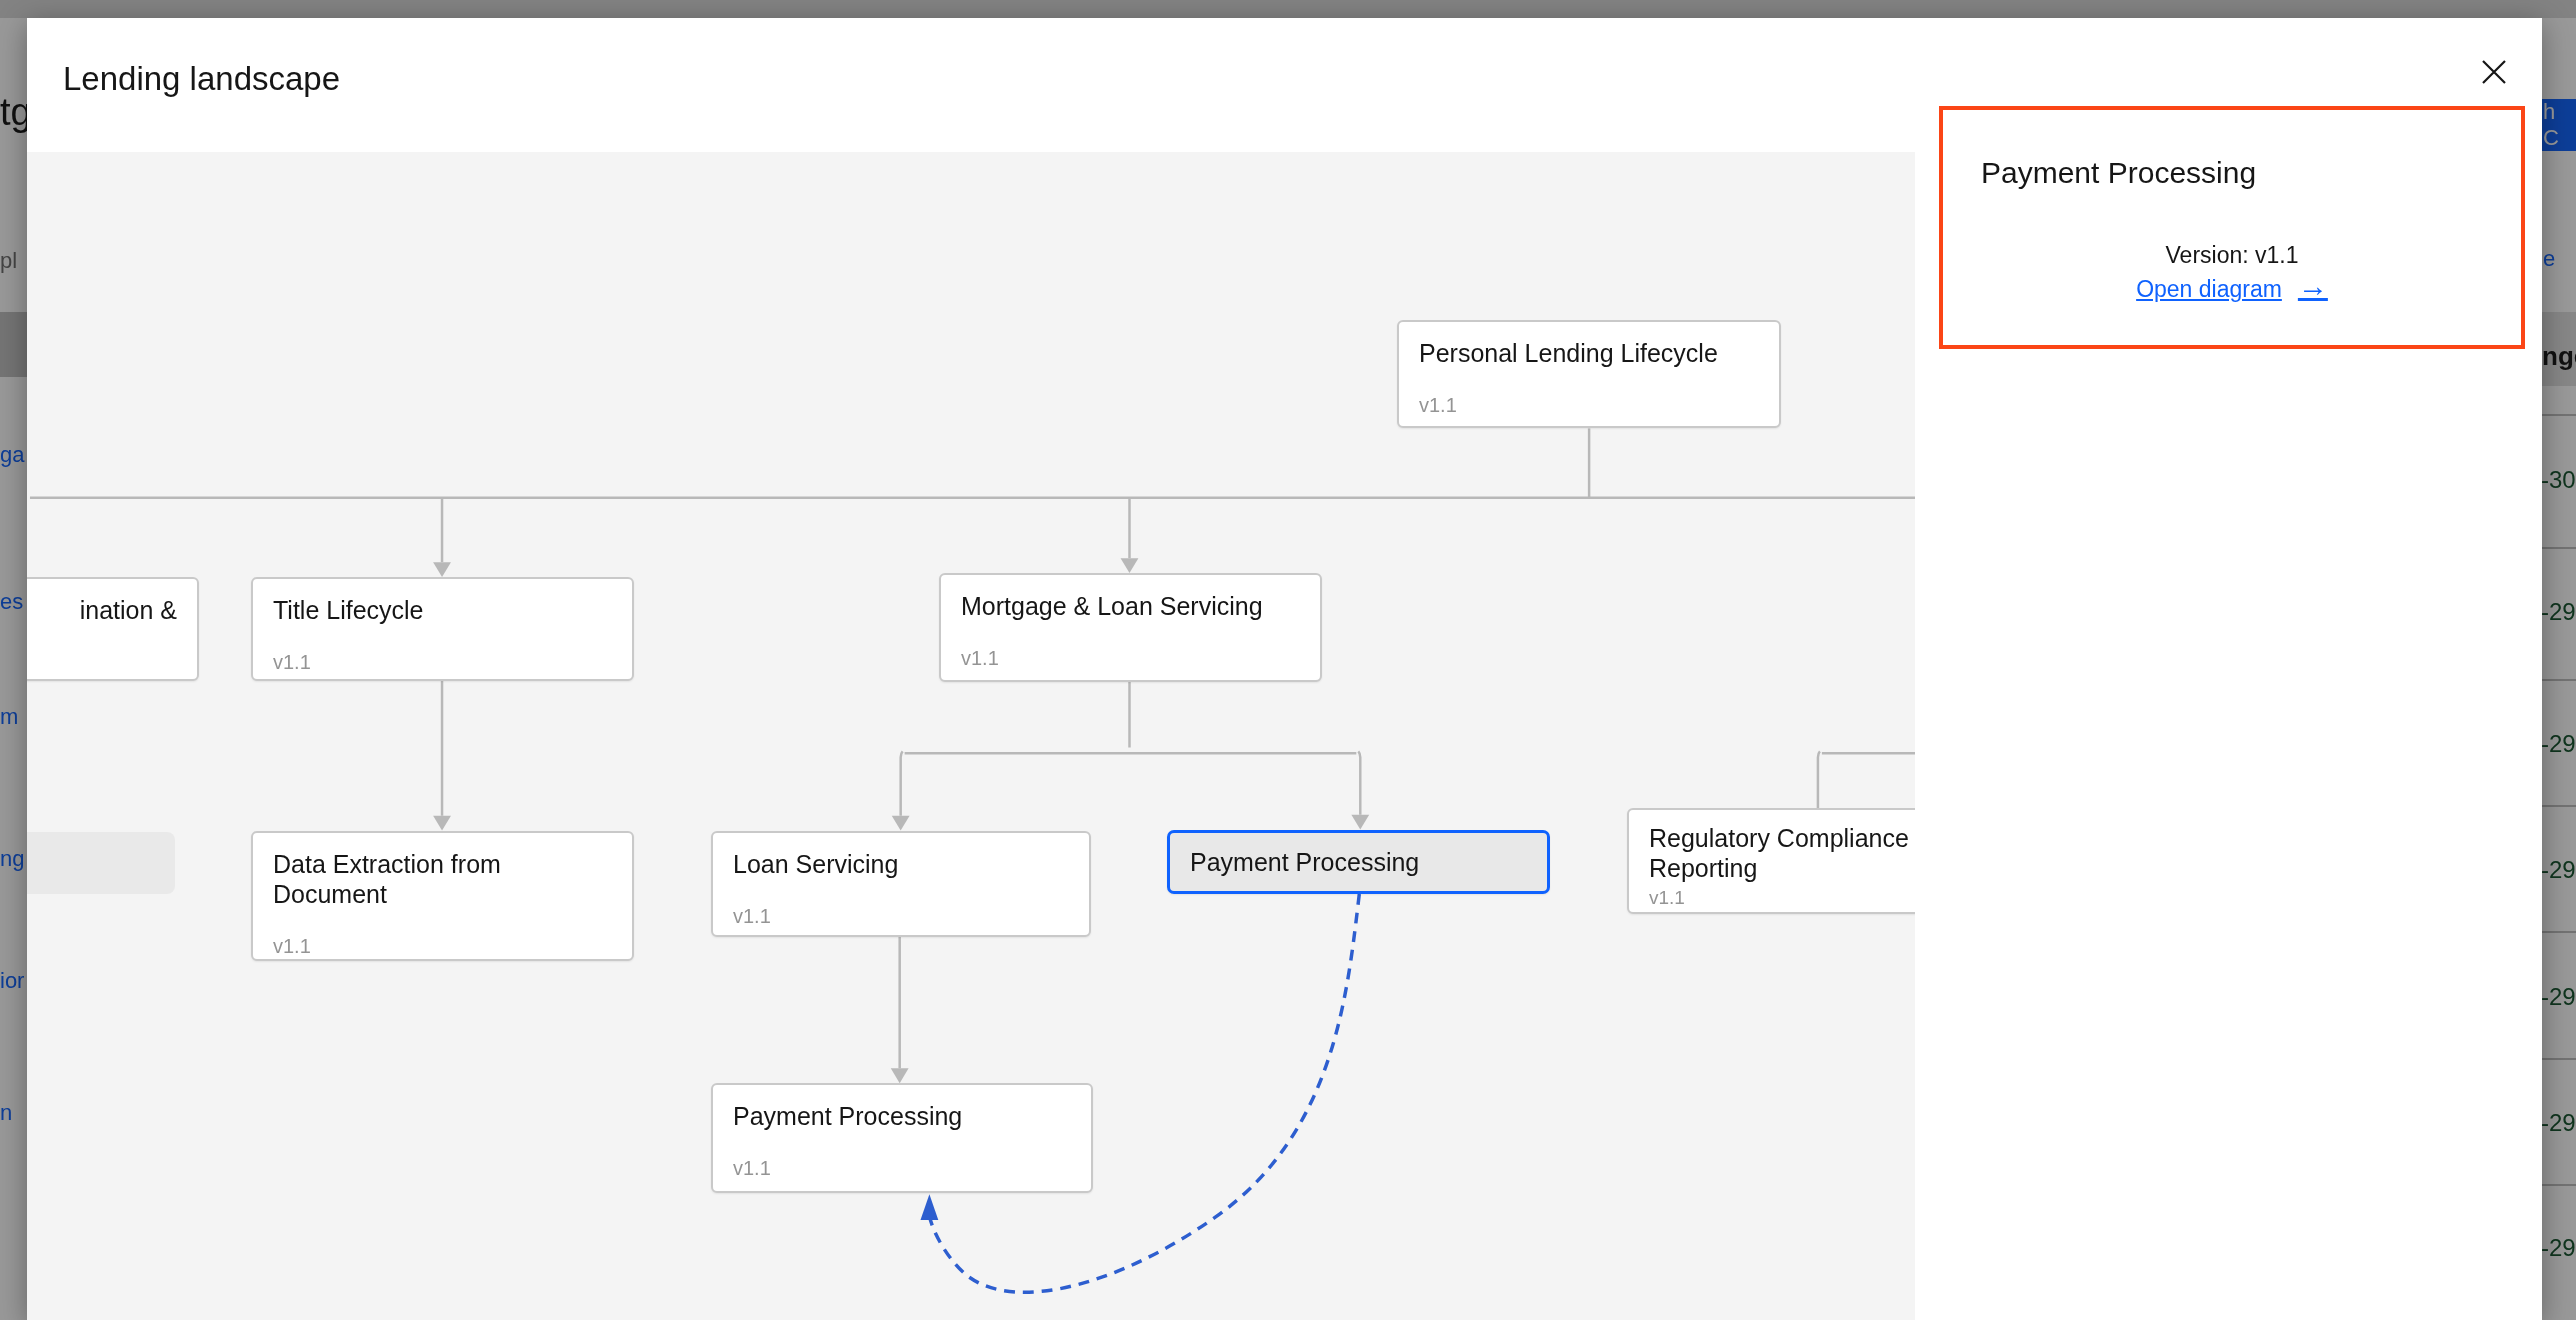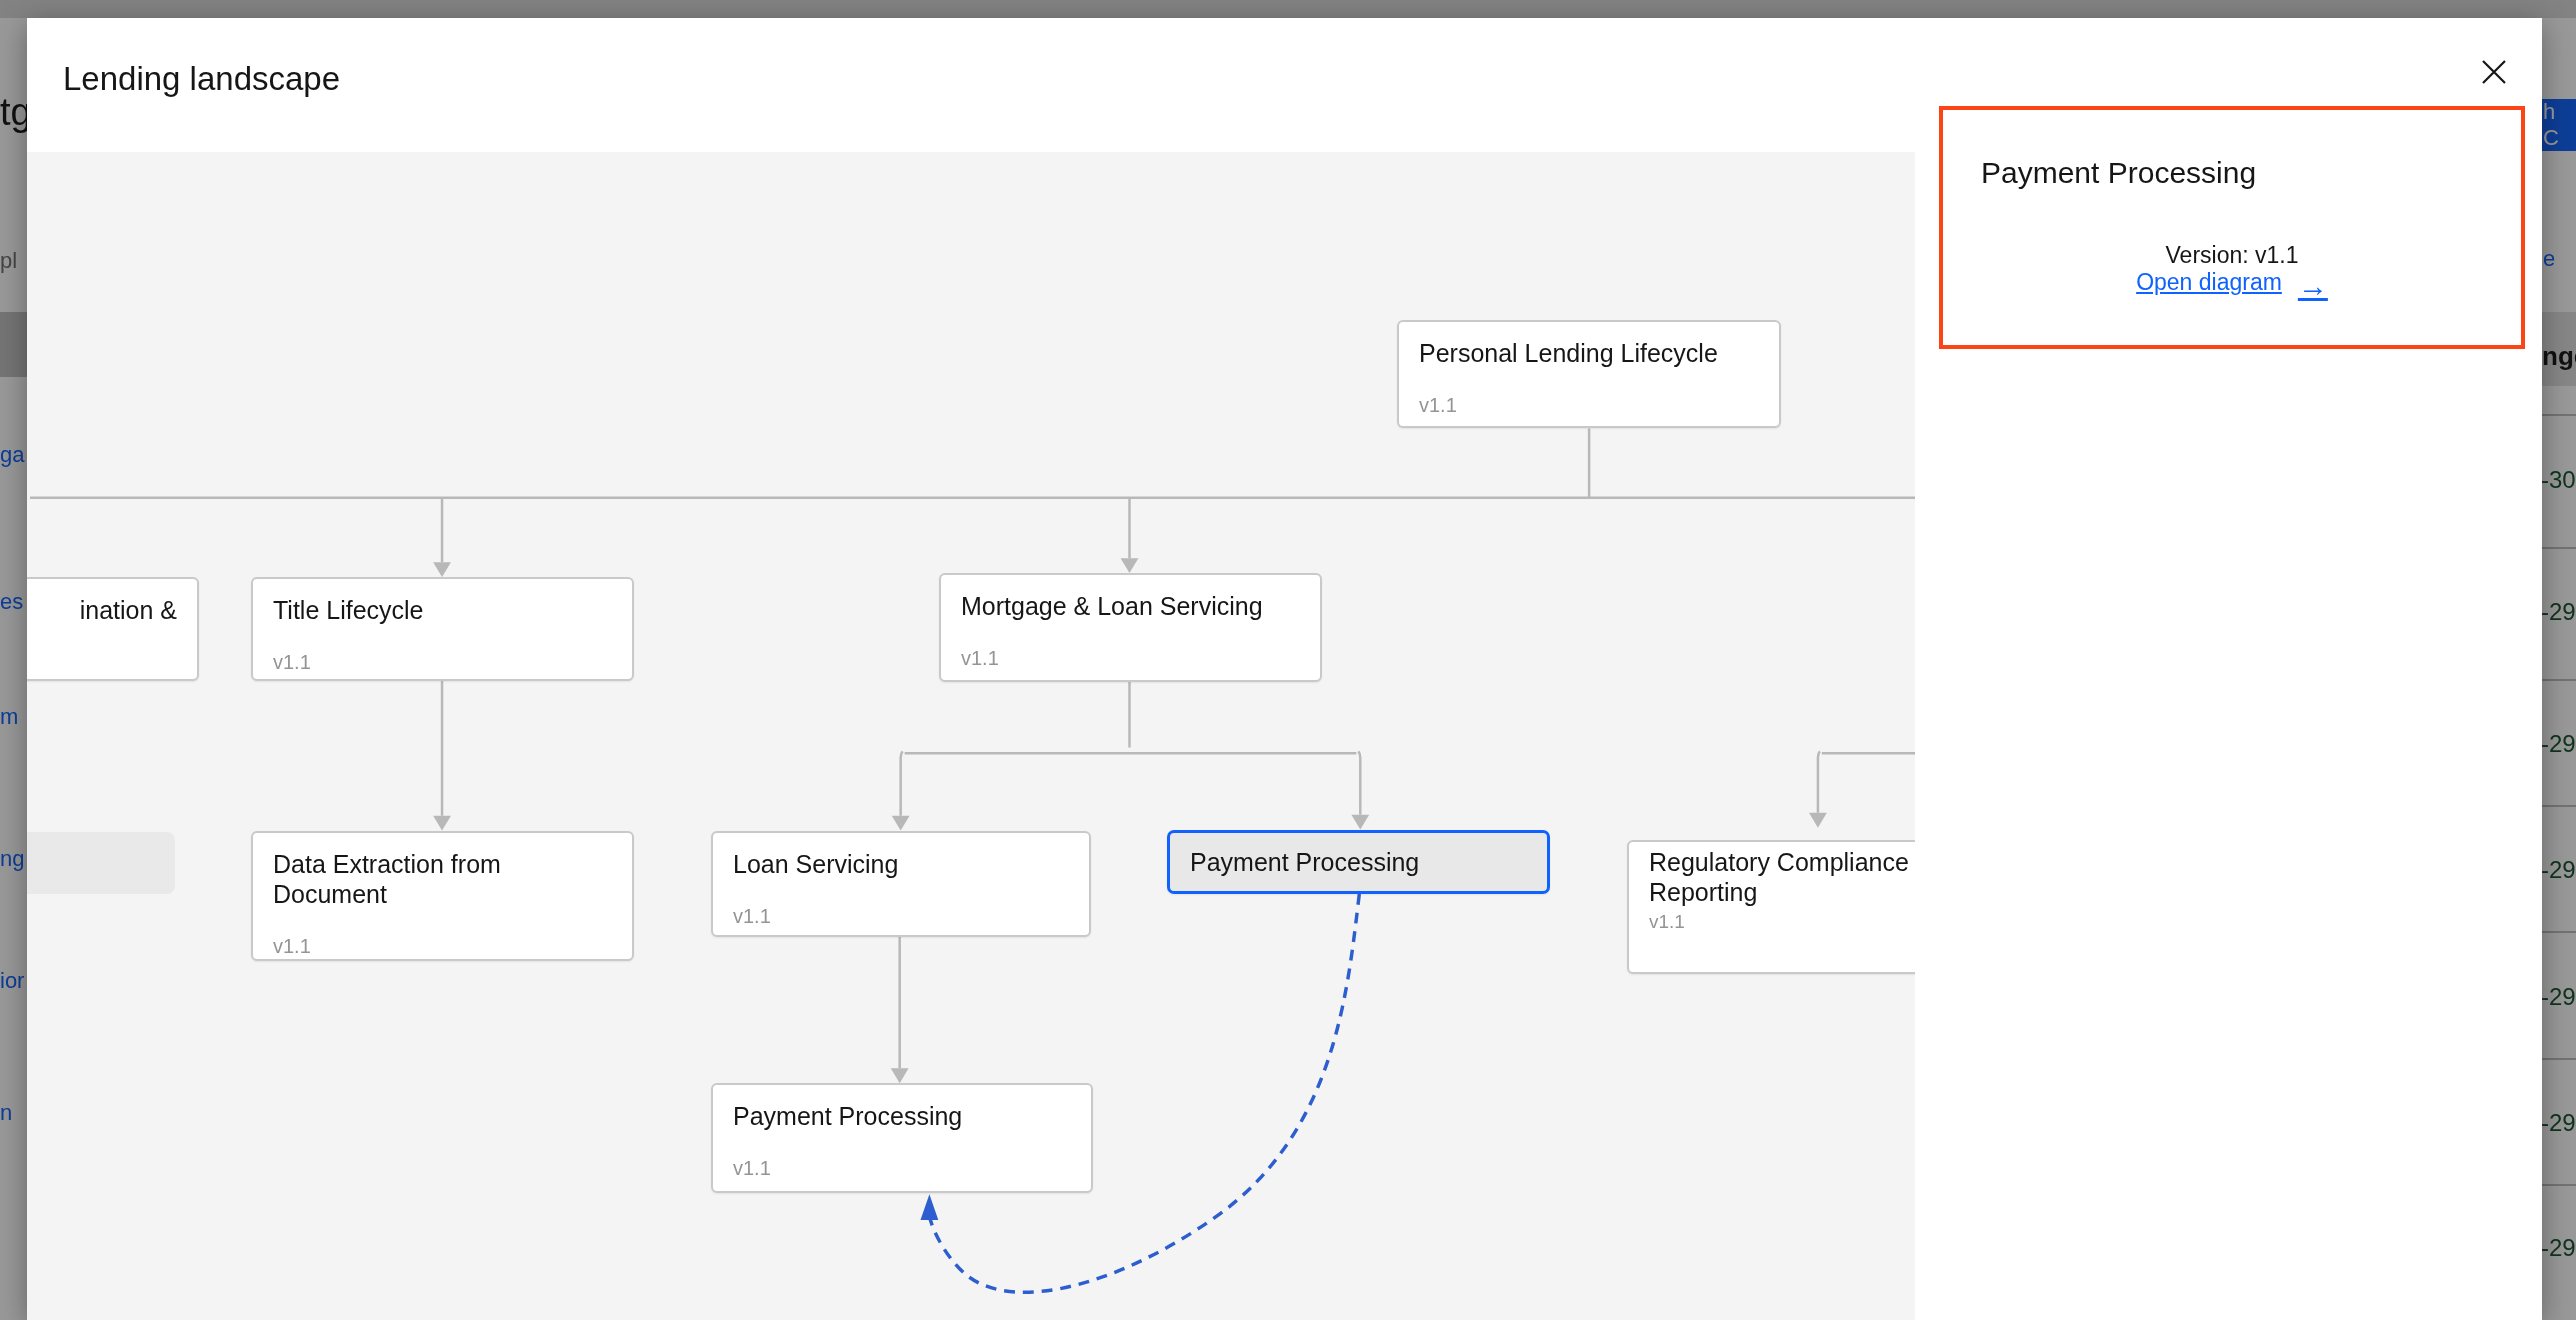--- a/index.html
+++ b/index.html
@@ -42,21 +42,21 @@
   .node.selected{background:#e8e8e8;border:3px solid #0f62fe;border-radius:7px;display:flex;align-items:center;}
   .node.selected .node-title{font-size:25px;}
   .node.ghost{background:#e9e9e9;border:none;border-radius:0 8px 8px 0;box-shadow:none;}
   
   .side-panel{position:absolute;left:1888px;top:134px;width:626px;height:1169px;background:#ffffff;}
   .highlight-box{position:absolute;left:1912px;top:88px;width:586px;height:243px;box-sizing:border-box;
                  border:4px solid #fb4516;background:#ffffff;padding:46px 38px 0 38px;}
   .hb-title{font-size:30px;color:#161616;}
   .hb-row{display:flex;justify-content:space-between;align-items:center;margin-top:52px;flex-direction:column;}
   .hb-version{font-size:23px;color:#161616;}
-  .hb-link{font-size:23px;color:#0f62fe;text-decoration:underline;cursor:pointer;display:inline-flex;align-items:flex-start;gap:16px;}
+  .hb-link{font-size:23px;color:#0f62fe;text-decoration:underline;cursor:pointer;display:inline-flex;align-items:flex-end;gap:16px;}
   .hb-arrow{font-size:30px;text-decoration:none;display:inline-block;}
 </style>
 </head>
 <body>
 
 <div class="bg">
   <div class="bg-topband"></div>
 
   <div class="bg-frag bg-heading" style="left:0;top:91px">tg</div>
   <div class="bg-frag bg-sub" style="left:0;top:248px">pl</div>
@@ -162,21 +162,21 @@
 
     <div class="node" style="left:684px;top:679px;width:380px;height:106px">
       <div class="node-title">Loan Servicing</div>
       <div class="node-version">v1.1</div>
     </div>
 
     <div class="node selected" style="left:1140px;top:678px;width:383px;height:64px">
       <div class="node-title">Payment Processing</div>
     </div>
 
-    <div class="node" style="left:1600px;top:688px;width:378px;height:134px;padding-top:5px">
+    <div class="node" style="left:1600px;top:656px;width:378px;height:106px;padding-top:13px">
       <div class="node-title" style="width:297px">Regulatory Compliance Reporting</div>
       <div class="node-version tight">v1.1</div>
     </div>
 
     <div class="node" style="left:684px;top:931px;width:382px;height:110px">
       <div class="node-title">Payment Processing</div>
       <div class="node-version">v1.1</div>
     </div>
   </div>
 

